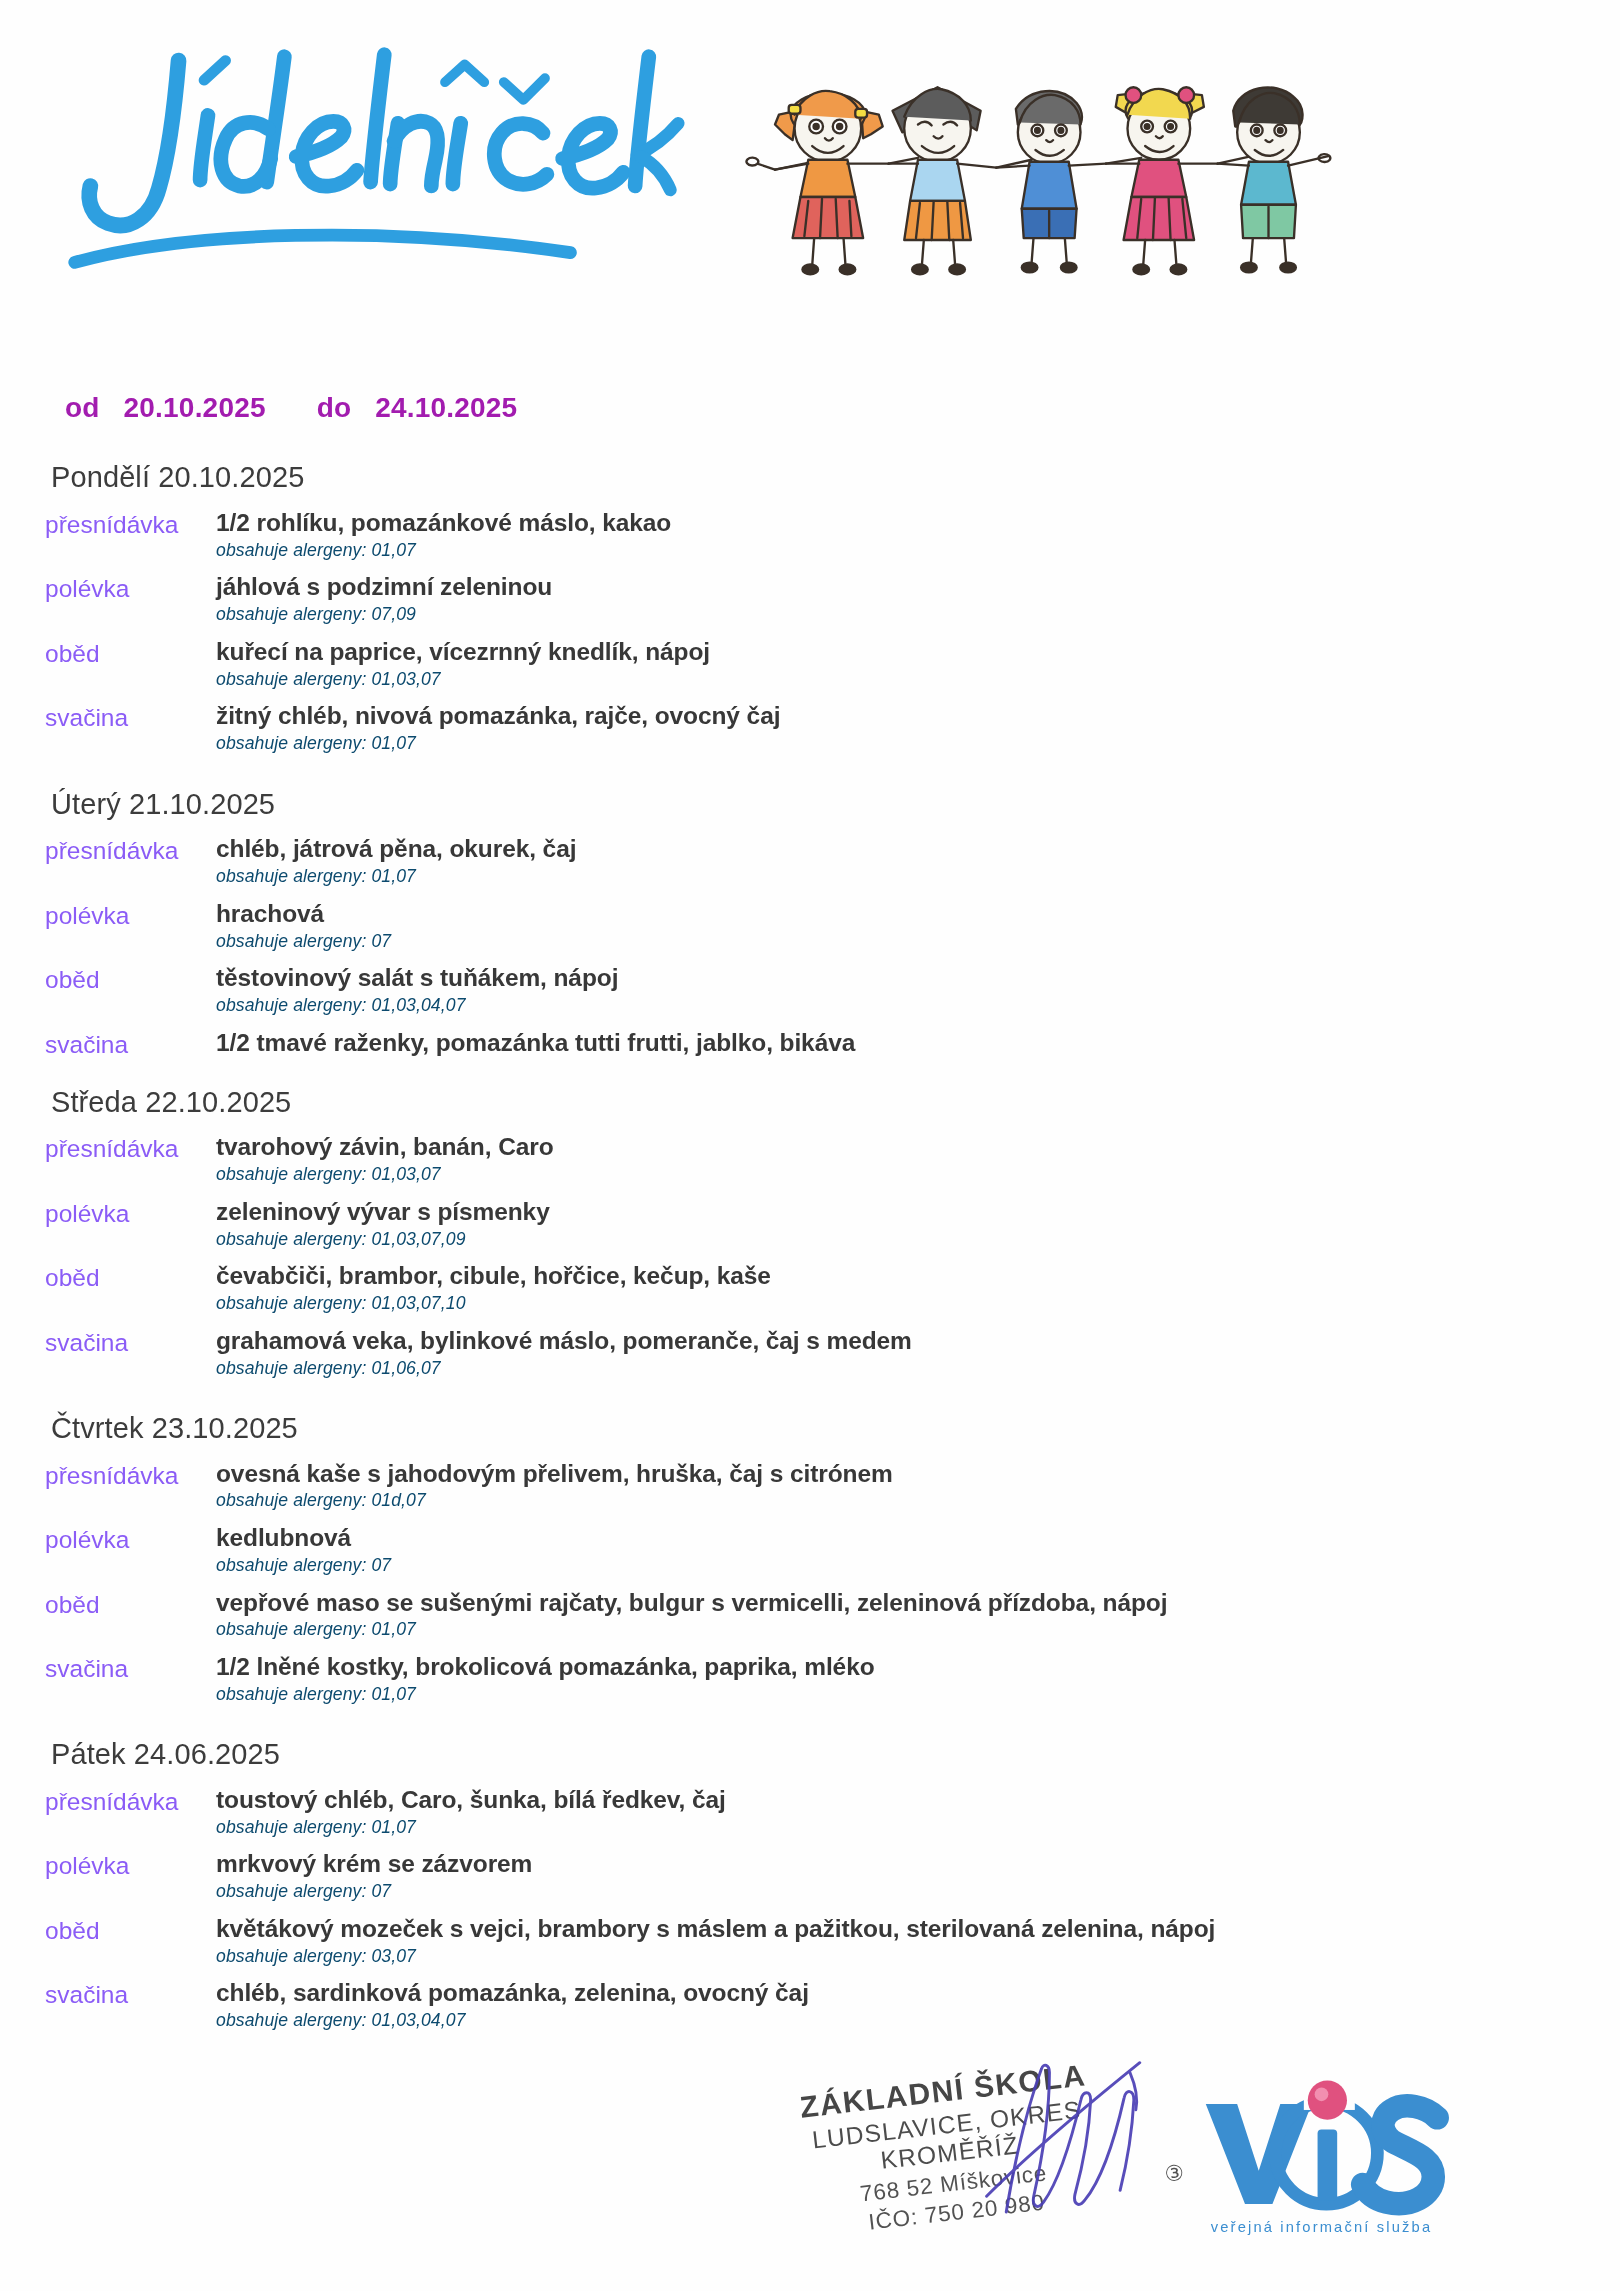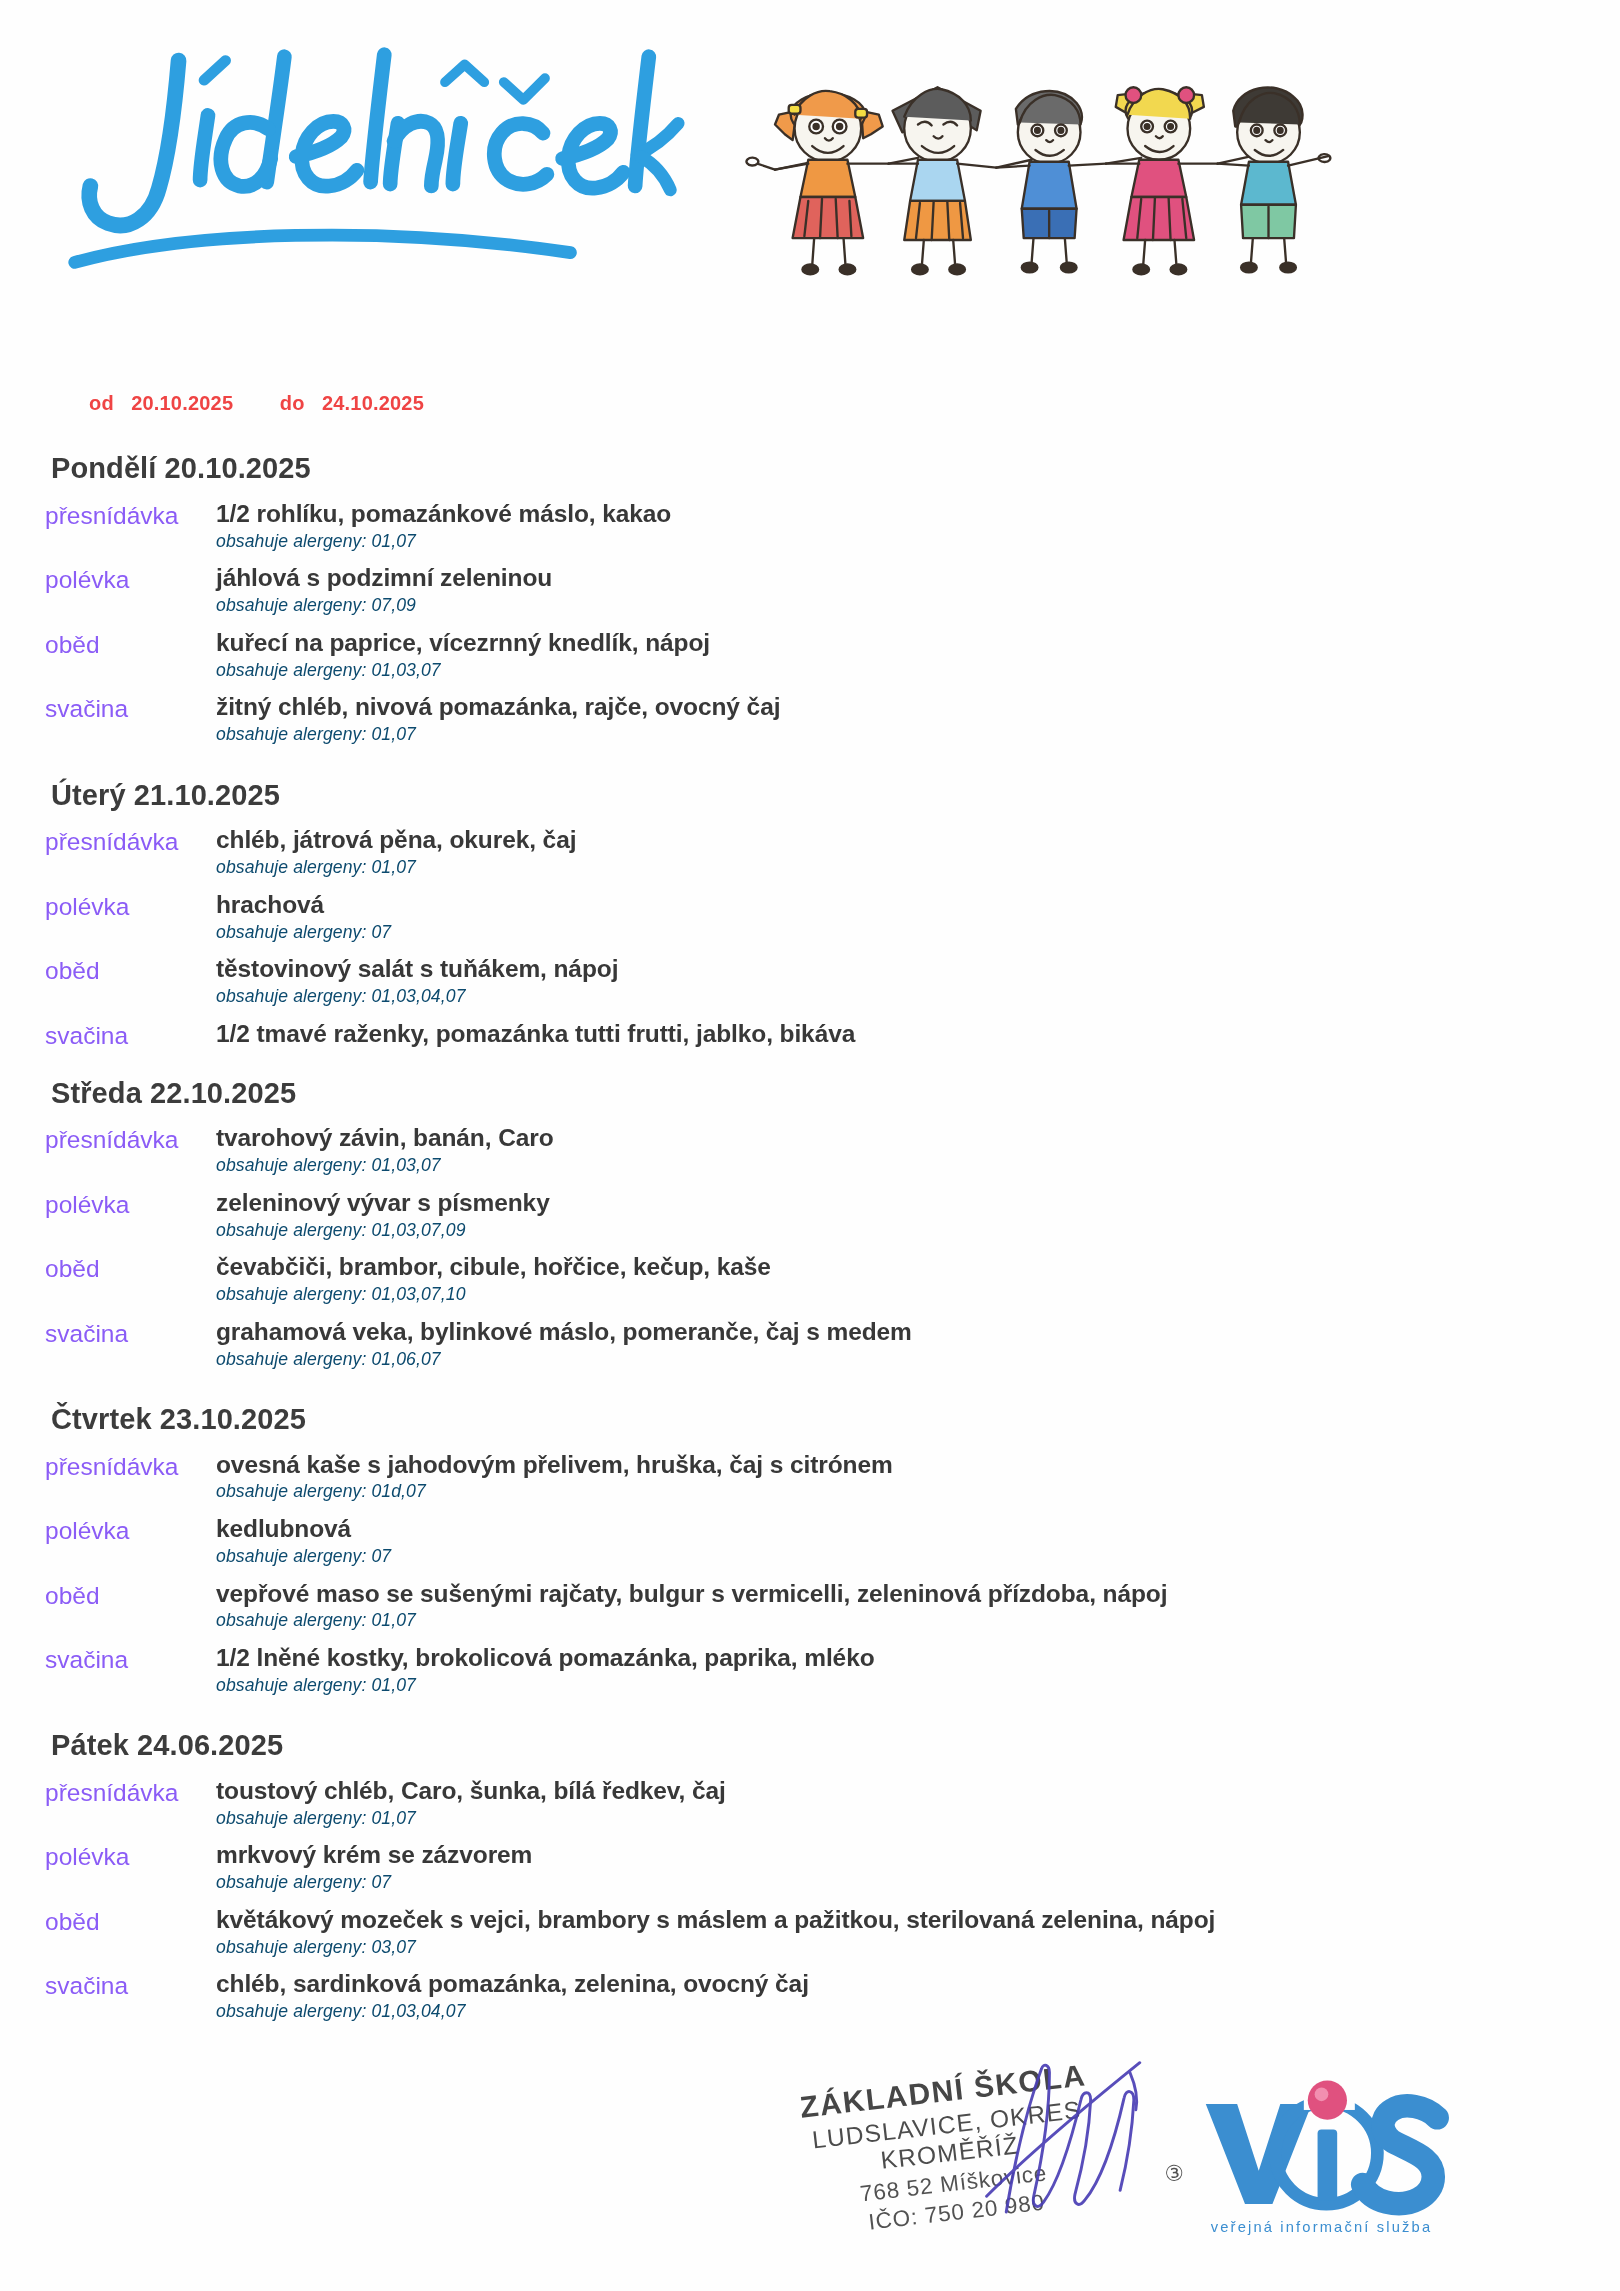--- a/index.html
+++ b/index.html
@@ -43,38 +43,38 @@
     left: 745px;
     top: 54px;
     width: 765px;
     height: 235px;
   }
   .kids-svg { display: block; width: 765px; height: 235px; }
 
   
   .daterange {
     margin: 0;
-    padding: 69px 0 0 89px;
-    font-size: 20px;
+    padding: 69px 0 0 65px;
+    font-size: 28px;
     font-weight: 700;
     letter-spacing: 0.2px;
-    color: #ef4444;
+    color: #a21caf;
   }
   .daterange .gap { display: inline-block; width: 35px; }
 
   
   .menu {
     padding: 0 0 0 0;
     margin-top: 25.5px;
   }
   .day-block { margin: 0 0 13.7px 0; }
 
   .day-title {
     font-size: 29px;
-    font-weight: 700;
+    font-weight: 400;
     color: #3c3c3c;
     padding: 11.8px 0 13.7px 51px;
     letter-spacing: 0.1px;
   }
 
   .meal-row {
     display: flex;
     align-items: flex-start;
     padding: 0 0 0 45px;
     margin-bottom: 3.9px;

